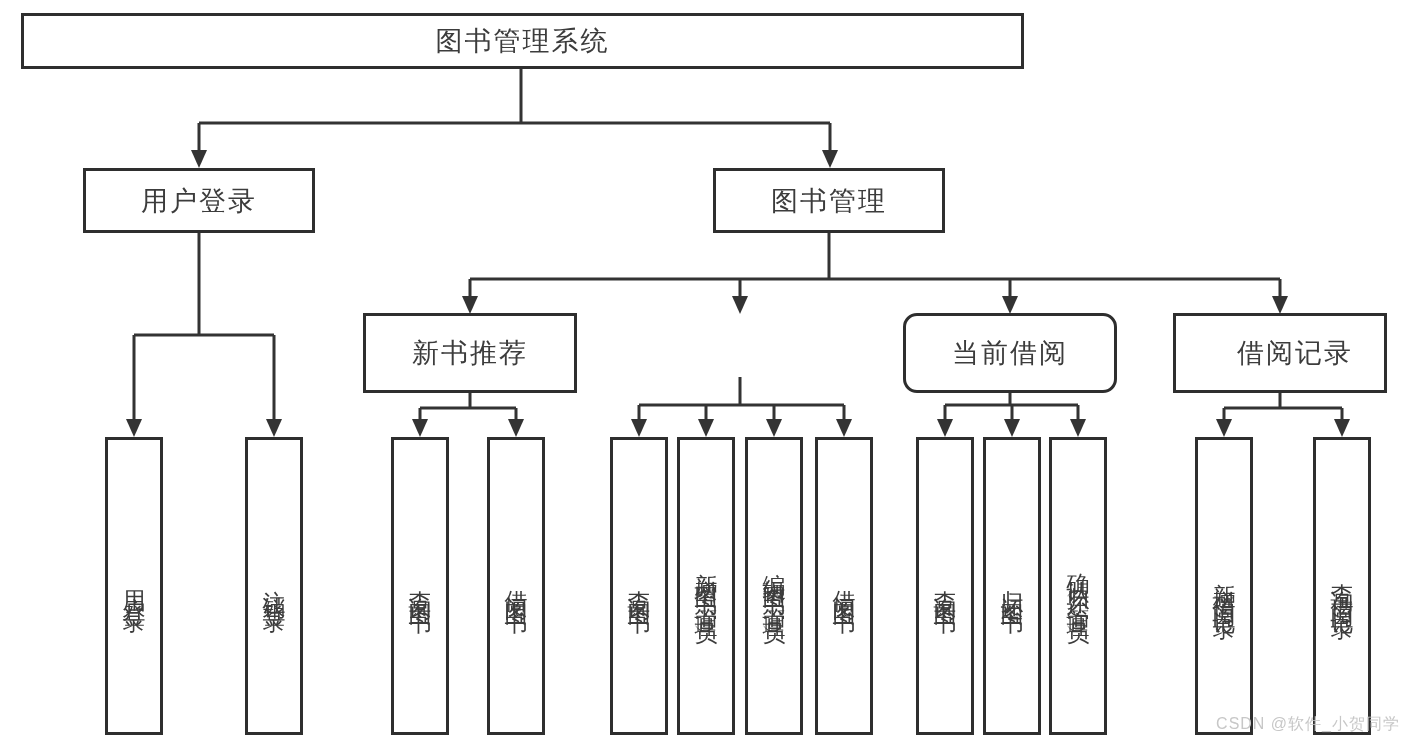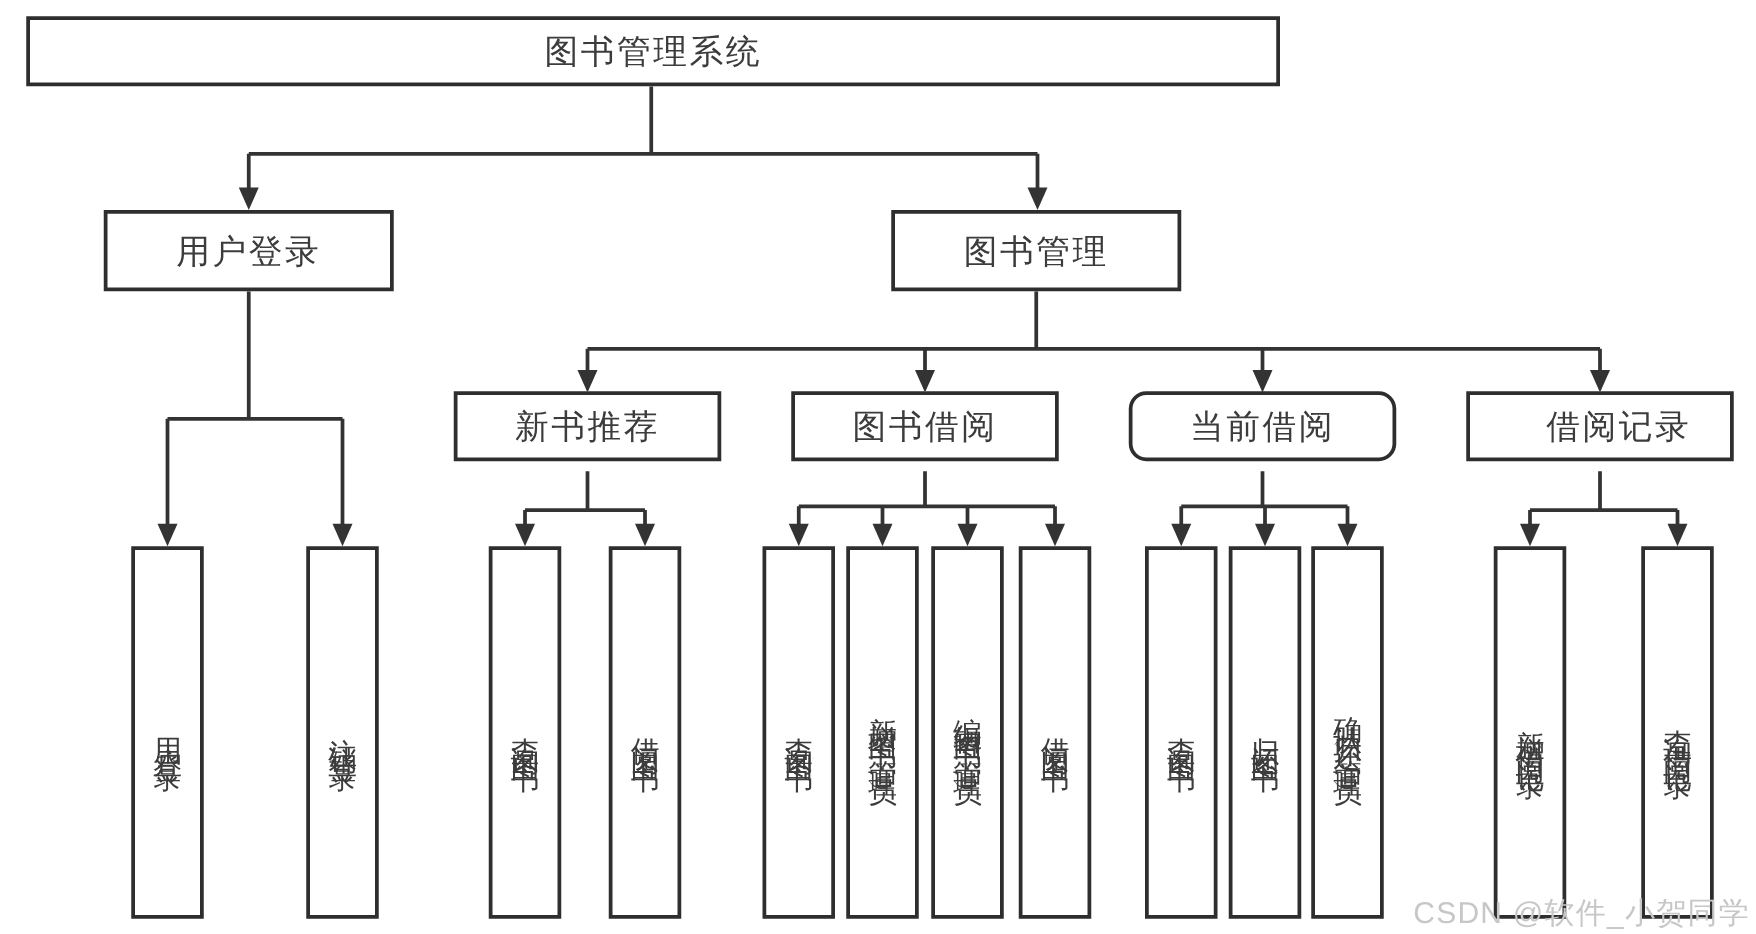--- a/index.html
+++ b/index.html
@@ -17,31 +17,31 @@
     border:3px solid #2e2e2e;
     background:#ffffff;
     color:#3c3c3c;
     display:flex; align-items:center; justify-content:center;
     text-align:center;
   }
   .hbox { font-size:27px; letter-spacing:2px; white-space:nowrap; }
   .root { left:21px;  top:13px;  width:1003px; height:56px; }
   .lv2a { left:83px;  top:168px; width:232px;  height:65px; }
   .lv2b { left:713px; top:168px; width:232px;  height:65px; }
-  .lv3  { top:313px; width:214px; height:56px;font-family:Liberation Serif, serif; }
+  .lv3  { top:313px; width:214px; height:80px;font-family:Liberation Serif, serif; }
   .g1 { left:363px; }  .g2 { left:633px; }  .g3 { left:903px;border-radius:14px; }  .g4 { left:1173px;padding-left:30px; }
   .leaf {
     top:437px; width:58px; height:298px;
     writing-mode:vertical-rl;
     font-size:23px; letter-spacing:7px; line-height:1;
   }
   .watermark {
     position:absolute; z-index:3;
     right:5px; top:714px;
-    font-size:24px; letter-spacing:1px;
+    font-size:16px; letter-spacing:1px;
     color:#c7c7c7; white-space:nowrap;
   }
 </style>
 </head>
 <body>
 
 <div class="canvas">
 
   <svg class="lines" width="1405" height="747" viewBox="0 0 1405 747">
     <g stroke="#333333" stroke-width="3" fill="none">
@@ -82,21 +82,20 @@
       <polygon points="1334,419 1350,419 1342,437"></polygon>
     </g>
   </svg>
 
   <div class="box hbox root">图书管理系统</div>
 
   <div class="box hbox lv2a">用户登录</div>
   <div class="box hbox lv2b">图书管理</div>
 
   <div class="box hbox lv3 g1">新书推荐</div>
-  <div class="box hbox lv3 g2">图书借阅</div>
   <div class="box hbox lv3 g3">当前借阅</div>
   <div class="box hbox lv3 g4">借阅记录</div>
 
   <div class="box leaf" style="left:105px">用户登录</div>
   <div class="box leaf" style="left:245px">注销登录</div>
 
   <div class="box leaf" style="left:391px">查询图书</div>
   <div class="box leaf" style="left:487px">借阅图书</div>
 
   <div class="box leaf" style="left:610px">查询图书</div>

